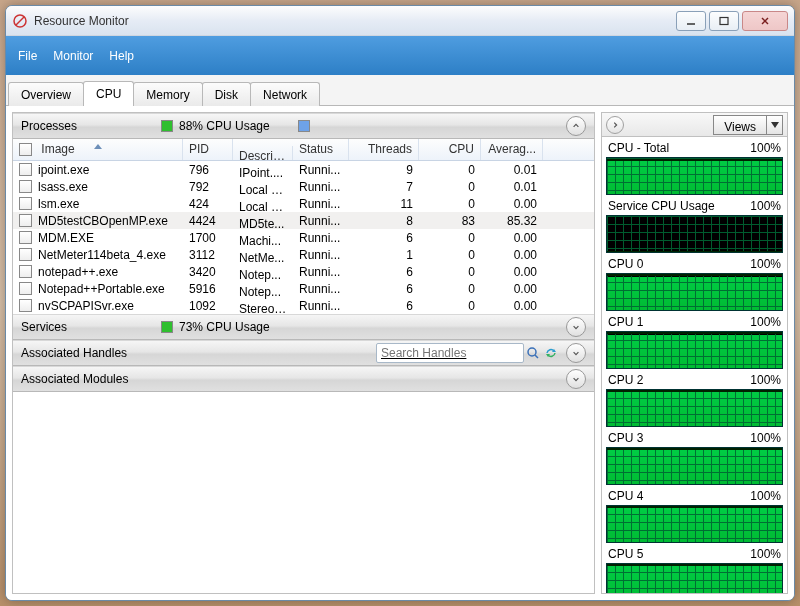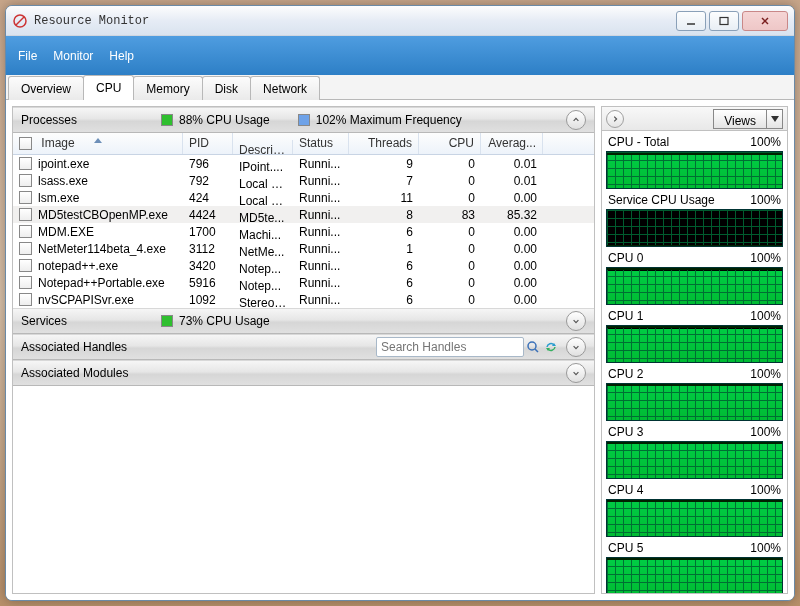--- a/index.html
+++ b/index.html
@@ -1,28 +1,28 @@
 <!DOCTYPE html>
 <html><head>
 <meta charset="utf-8">
 <style>
 * { box-sizing: border-box; margin: 0; padding: 0; font-family: "Segoe UI", Tahoma, sans-serif; font-size: 12px; }
 body { background: linear-gradient(#c8a68a,#d8c0a8,#b8906a); width: 800px; height: 606px; overflow: hidden; display: flex; align-items: center; justify-content: center; }
 .window { width: 790px; height: 596px; background: #f0f0f0; border: 1px solid #6b8aa6; border-radius: 7px; box-shadow: 0 0 12px rgba(0,0,0,0.3); display: flex; flex-direction: column; overflow: hidden; }
 .titlebar { height: 30px; background: linear-gradient(#fdfdfd,#e6ecf5,#d9e3ef); display: flex; align-items: center; padding: 0 6px; border-bottom: 1px solid #cfd6e0; }
 .titlebar .icon { width: 16px; height: 16px; margin-right: 6px; display:flex;align-items:center;justify-content:center; }
 .titlebar .icon svg { width: 16px; height: 16px; }
-.titlebar .title { color: #333; font-family: Liberation Mono, monospace; }
+.titlebar .title { color: #333; }
 .titlebar .spacer { flex: 1; }
 .winbtn { width: 30px; height: 20px; border: 1px solid #8aa0b8; border-radius: 3px; margin-left: 3px; background: linear-gradient(#fcfdfe,#e8eef5); display:flex;align-items:center;justify-content:center; }
 .winbtn.close { width: 46px; background: linear-gradient(#f5d5d5,#eec7c7); border-color:#c98888; }
 .winbtn svg { width: 10px; height: 10px; }
 .menubar { height: 39px; background: linear-gradient(#4f9de0,#2d7fc6); display: flex; align-items: center; padding: 0 4px; color: #fff; }
 .menubar .mitem { padding: 2px 8px; cursor:default; }
-.tabbar { height: 25px; background: #f4f4f4; border-bottom: 1px solid #b8b8b8; display: flex; align-items: flex-end; padding: 0 2px; }
+.tabbar { height: 31px; background: #f4f4f4; border-bottom: 1px solid #b8b8b8; display: flex; align-items: flex-end; padding: 0 2px; }
 .tab { height: 24px; padding: 0 12px; border: 1px solid #b8b8b8; border-bottom: none; border-top-left-radius:3px;border-top-right-radius:3px; background: linear-gradient(#fcfcfc,#eaeaea); display:flex;align-items:center; margin-right:-1px; position:relative; top:1px; }
 .tab.active { background: #fff; z-index:2; height:25px; }
 .content { flex:1; display:flex; gap:6px; padding:6px; background:#fff; overflow:hidden; }
 .left { flex:1; display:flex; flex-direction:column; overflow:hidden; border:1px solid #c0c0c0; }
 .right { width:187px; display:flex; flex-direction:column; border:1px solid #c0c0c0; background:#fff; }
 .right-head { height:24px; display:flex; align-items:center; padding:0 4px; border-bottom:1px solid #c0c0c0; background:linear-gradient(#f8f8f8,#e8e8e8); }
 .right-head .arrow { width:18px; height:18px; border:1px solid #a0a0a0; border-radius:9px; background:linear-gradient(#fff,#e4e4e4); display:flex;align-items:center;justify-content:center; }
 .right-head .spacer { flex:1; }
 .views { height:20px; border:1px solid #888; background:linear-gradient(#fff,#e4e4e4); display:flex; align-items:flex-end; }
 .views .lbl { padding:0 10px; }
@@ -42,21 +42,21 @@
 .td { padding:0 6px; overflow:hidden; text-overflow:ellipsis; white-space:nowrap; }
 .td.chk { display:flex;align-items:center; }
 .chkbox { width:13px;height:13px;border:1px solid #888;background:linear-gradient(#fff,#eee);display:inline-block; }
 .col-img { width:170px; }
 .col-pid { width:50px; text-align:left; }
 .col-desc{ width:60px;margin-top:7px; }
 .col-stat{ width:56px; }
 .col-thr { width:70px; text-align:right; }
 .col-cpu { width:62px; text-align:right; }
 .col-avg { width:62px; text-align:right; }
-.search-wrap { display:flex; margin-right:6px; }
+.search-wrap { display:flex; margin-right:6px;text-decoration:underline; }
 .search { width:148px; height:20px; border:1px solid #a8b8c8; border-radius:2px; background:#fff; padding:0 4px; color:#888; }
 .search-ico { width:18px; display:flex;align-items:center;justify-content:center; }
 .graphs { flex:1; overflow:auto; padding:4px 4px 0 4px; }
 .graph-block { margin-bottom:4px; }
 .graph-label { display:flex; justify-content:space-between; padding:0 2px 2px 2px; font-size:11px; }
 .graph { height:38px; border:1px solid #033; background:#000; position:relative; overflow:hidden; }
 .graph .fill { position:absolute; left:0; right:0; bottom:0; background:linear-gradient(#0c4,#0b3); }
 .graph .grid { position:absolute; inset:0; background-image:linear-gradient(#063 1px,transparent 1px),linear-gradient(90deg,#063 1px,transparent 1px); background-size:8px 8px; opacity:.9; }
 .graph .topedge { position:absolute; left:0; right:0; height:2px; background:#020; }
 .chev { width:8px;height:8px; }
@@ -108,21 +108,20 @@
   </div>
 
   <div class="content">
     <div class="left">
 
       <div class="panel-head">
         <span class="hname">Processes</span>
         <span class="swatch" style="background:#2fbf2f"></span>
         <span class="metric">88% CPU Usage</span>
         <span class="swatch" style="background:#6ea2e8"></span>
-        <span class="metric">102% Maximum Frequency</span>
         <span class="spacer"></span>
         <span class="rnd">
             <svg class="chev" viewBox="0 0 10 10">
               <polyline points="2,6 5,3 8,6" fill="none" stroke="#555" stroke-width="1.5"></polyline>
             </svg>
           </span>
       </div>
 
       <div class="table">
         <div class="thead">

